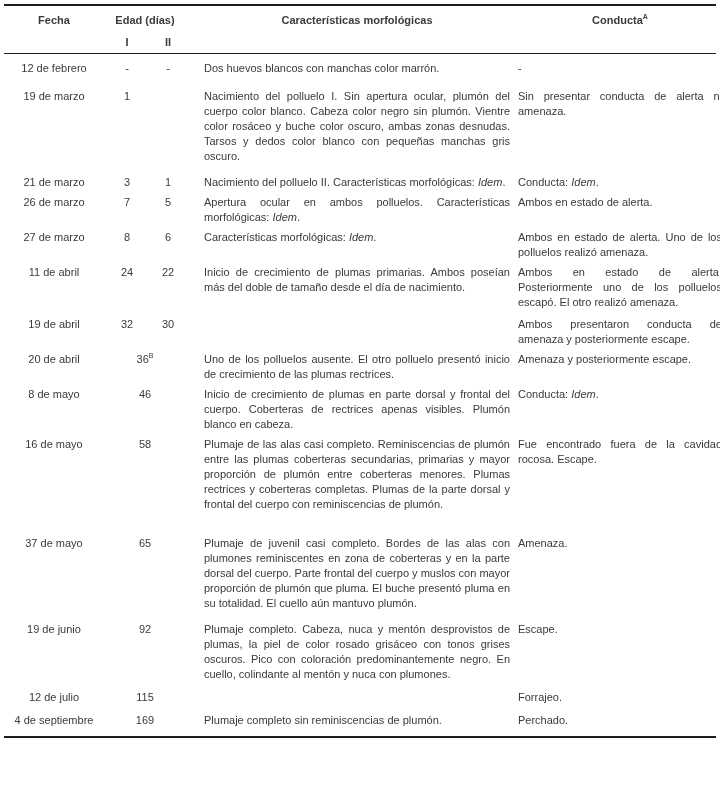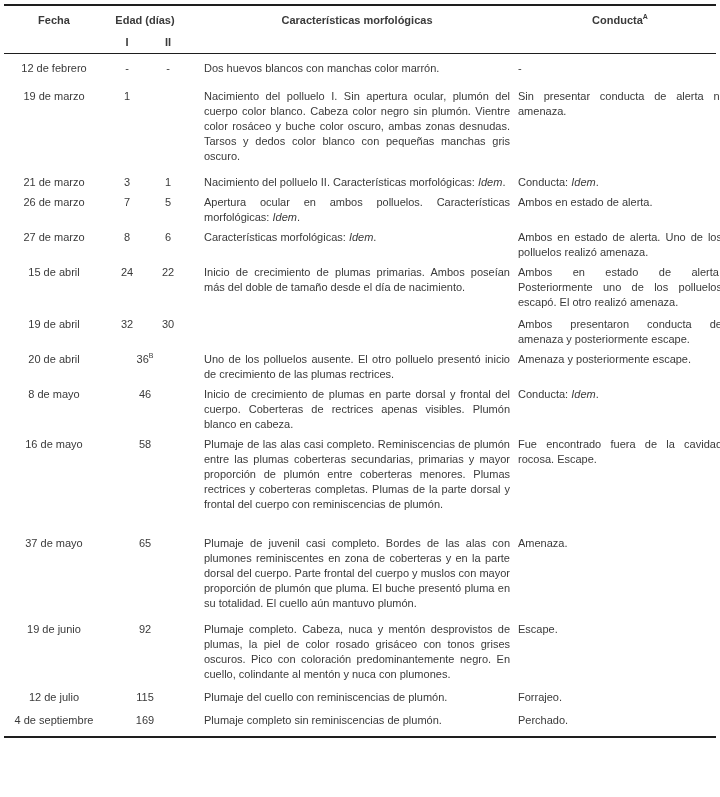--- a/index.html
+++ b/index.html
@@ -119,21 +119,21 @@
         <div class="c-con"><span>Ambos en estado de alerta.</span></div>
       </div>
       <div class="grid-row row">
         <div class="c-fecha"><span>27 de marzo</span></div>
         <div class="c-ei"><span>8</span></div>
         <div class="c-eii"><span>6</span></div>
         <div class="c-car"><span>Características morfológicas: </span><span class="it">Idem</span><span>.</span></div>
         <div class="c-con"><span>Ambos en estado de alerta. Uno de los polluelos realizó amenaza.</span></div>
       </div>
       <div class="grid-row row">
-        <div class="c-fecha"><span>15 de abril</span></div>
+        <div class="c-fecha"><span>11 de abril</span></div>
         <div class="c-ei"><span>24</span></div>
         <div class="c-eii"><span>22</span></div>
         <div class="c-car"><span>Inicio de crecimiento de plumas primarias. Ambos poseían más del doble de tamaño desde el día de nacimiento.</span></div>
         <div class="c-con"><span>Ambos en estado de alerta. Posteriormente uno de los polluelos escapó. El otro realizó amenaza.</span></div>
       </div>
       <div class="grid-row row">
         <div class="c-fecha"><span>19 de abril</span></div>
         <div class="c-ei"><span>32</span></div>
         <div class="c-eii"><span>30</span></div>
         <div class="c-con"><span>Ambos presentaron conducta de amenaza y posteriormente escape.</span></div>
@@ -164,21 +164,20 @@
       </div>
       <div class="grid-row row">
         <div class="c-fecha"><span>19 de junio</span></div>
         <div class="c-espan"><span>92</span></div>
         <div class="c-car"><span>Plumaje completo. Cabeza, nuca y mentón desprovistos de plumas, la piel de color rosado grisáceo con tonos grises oscuros. Pico con coloración predominantemente negro. En cuello, colindante al mentón y nuca con plumones.</span></div>
         <div class="c-con"><span>Escape.</span></div>
       </div>
       <div class="grid-row row">
         <div class="c-fecha"><span>12 de julio</span></div>
         <div class="c-espan"><span>115</span></div>
-        <div class="c-car"><span>Plumaje del cuello con reminiscencias de plumón.</span></div>
         <div class="c-con"><span>Forrajeo.</span></div>
       </div>
       <div class="grid-row row">
         <div class="c-fecha"><span>4 de septiembre</span></div>
         <div class="c-espan"><span>169</span></div>
         <div class="c-car"><span>Plumaje completo sin reminiscencias de plumón.</span></div>
         <div class="c-con"><span>Perchado.</span></div>
       </div>
     </div>
 

